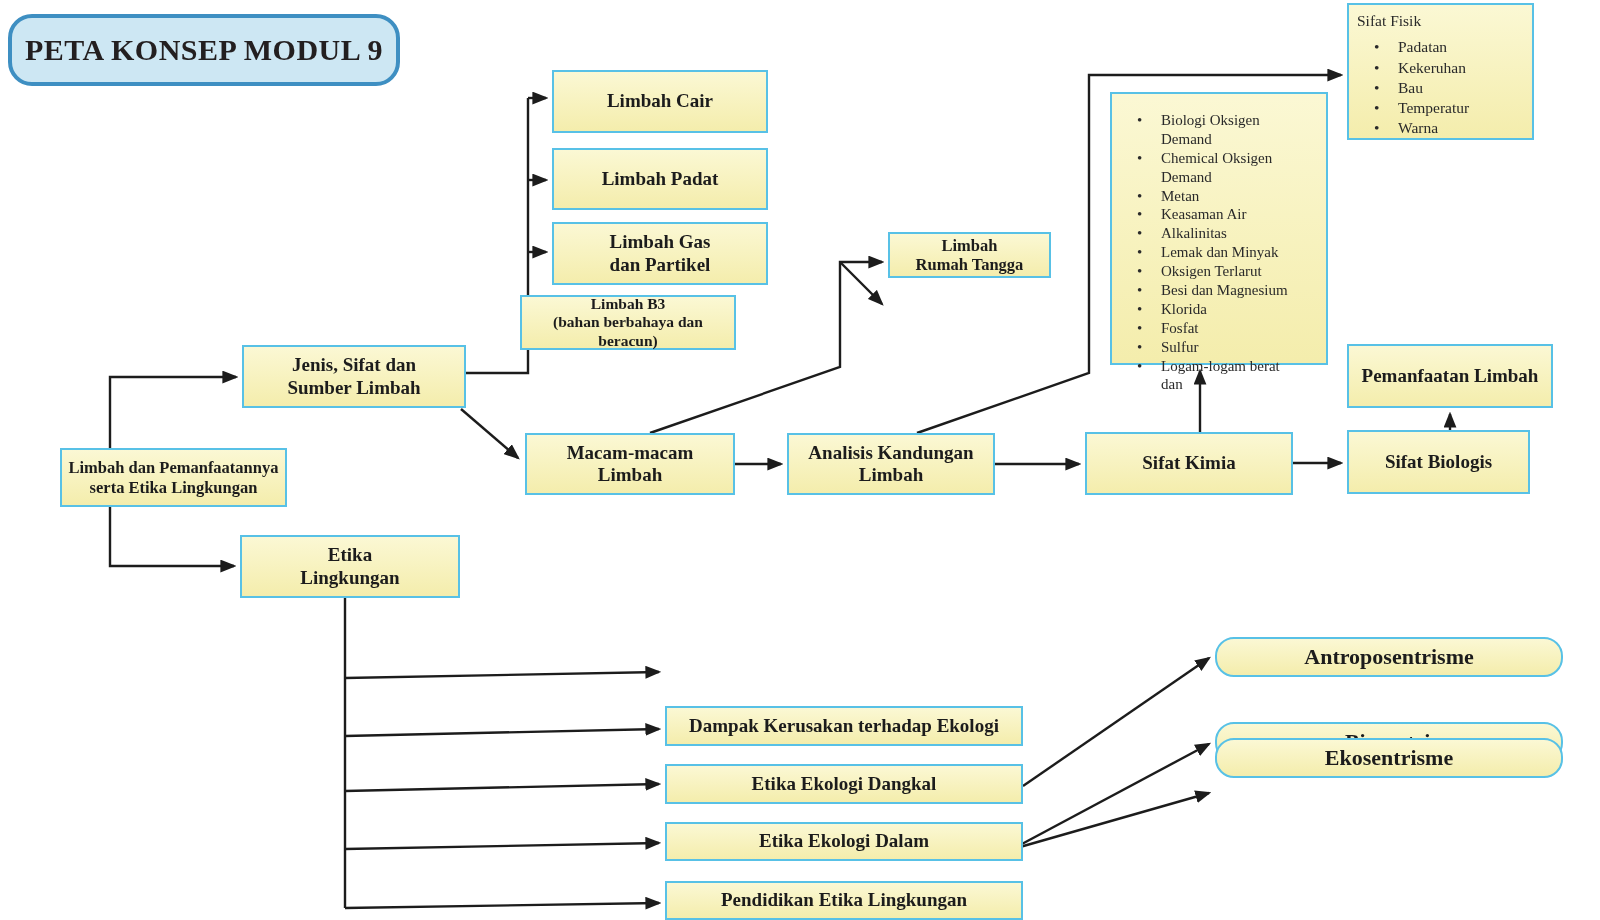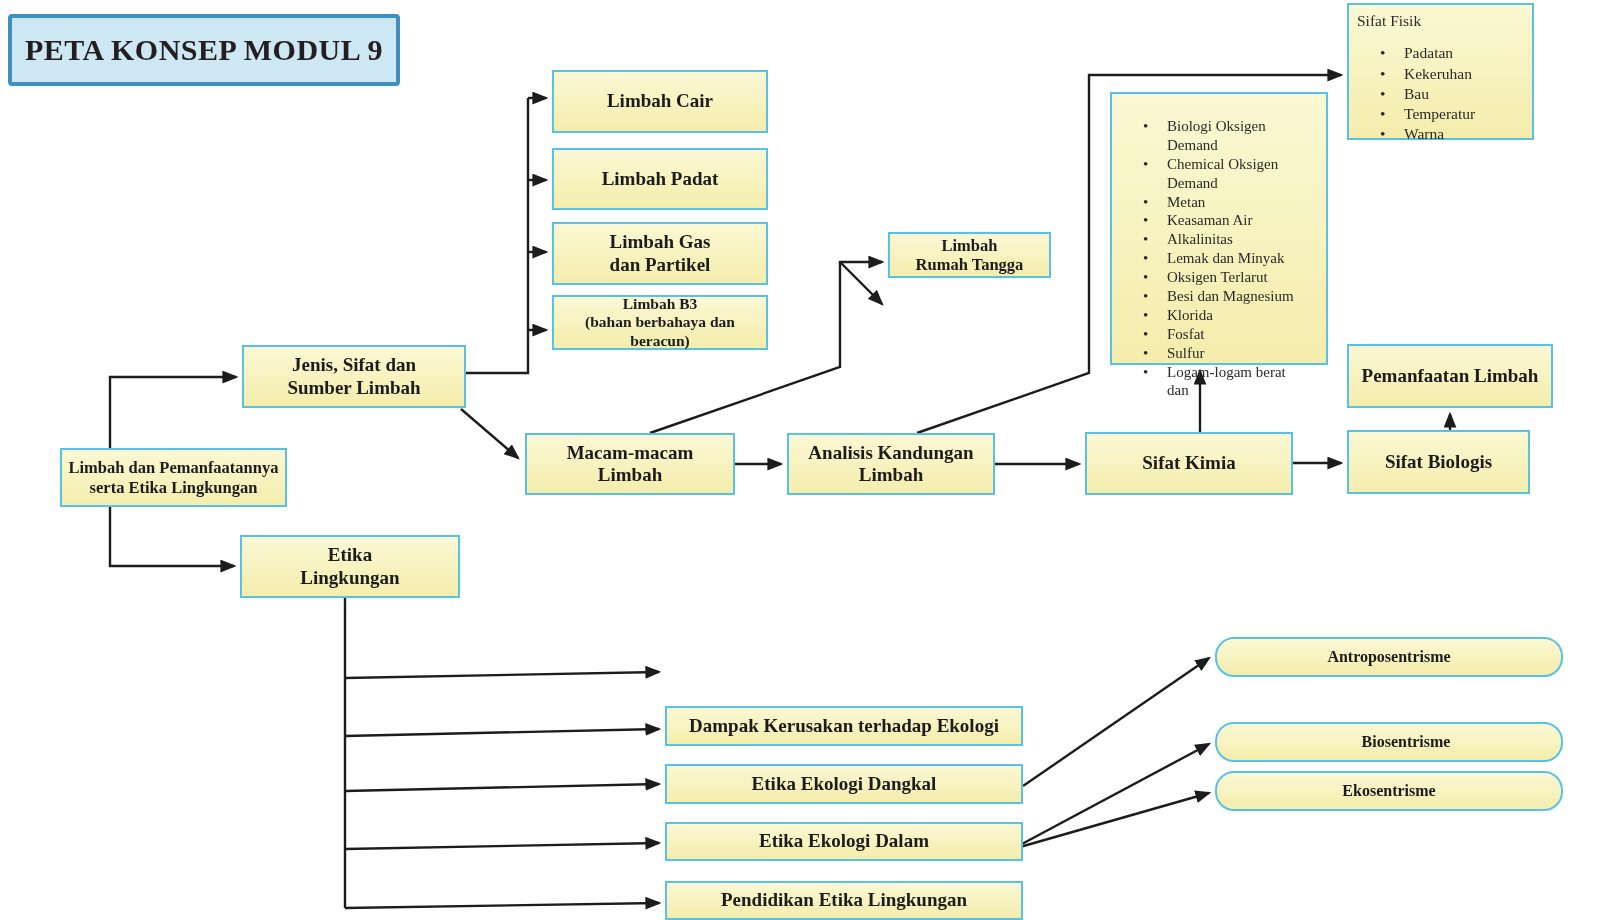--- a/index.html
+++ b/index.html
@@ -11,39 +11,39 @@
   #edges path{stroke:#1c1c1c;stroke-width:2.4;fill:none;}
   #edges marker path{fill:#1c1c1c;stroke:none;}
   .node{
     position:absolute;box-sizing:border-box;z-index:1;
     background:linear-gradient(180deg,#fbf8d4 0%,#f4edac 100%);
     border:2px solid #58c1e6;
     display:flex;align-items:center;justify-content:center;text-align:center;
     font-weight:bold;color:#1c1c1c;white-space:pre-line;line-height:1.18;
     padding:2px 6px;font-size:19px;
   }
-  .fs18{font-size:16px;border-radius:19px;}
+  .fs18{font-size:22px;border-radius:19px;}
   .fs17{font-size:17px;}
   .fs16{font-size:16.5px;}
   .fs15{font-size:15.5px;}
   .panel{
     position:absolute;box-sizing:border-box;z-index:1;
     background:linear-gradient(180deg,#fbf8d4 0%,#f4edac 100%);
     border:2px solid #58c1e6;color:#2a2a2a;font-weight:normal;
     padding:10px 16px 6px 8px;text-align:left;
   }
   .panel .heading{font-size:15.5px;line-height:1.25;color:#2a2a2a;}
-  ul.bullets{list-style:none;margin:13px;padding:0;}
+  ul.bullets{list-style:none;margin:7px;padding:0;}
   ul.bullets li{position:relative;padding-left:34px;}
   #kimia-list ul.bullets li{font-size:15px;line-height:1.26;}
   #fisik-list ul.bullets li{font-size:15.5px;line-height:1.3;}
   ul.bullets li::before{content:"\2022";position:absolute;left:10px;}
   .title-box{
     position:absolute;left:8px;top:14px;width:392px;height:72px;z-index:2;
-    box-sizing:border-box;background:#cde7f3;border:4px solid #3e8fc2;border-radius:4px;
+    box-sizing:border-box;background:#cde7f3;border:4px solid #3e8fc2;border-radius:24px;
     display:flex;align-items:center;justify-content:center;
     font-size:30px;font-weight:bold;color:#231f20;letter-spacing:.5px;
   }
 </style>
 </head>
 <body>
 
 <div id="canvas">
 
   <svg id="edges" width="1600" height="920" viewBox="0 0 1600 920">
@@ -83,21 +83,21 @@
 
   <div class="node fs16" style="left:60px;top:448px;width:227px;height:59px;">Limbah dan Pemanfaatannya
 serta Etika Lingkungan</div>
   <div class="node" style="left:242px;top:345px;width:224px;height:63px;">Jenis, Sifat dan
 Sumber Limbah</div>
 
   <div class="node" style="left:552px;top:70px;width:216px;height:63px;">Limbah Cair</div>
   <div class="node" style="left:552px;top:148px;width:216px;height:62px;">Limbah Padat</div>
   <div class="node" style="left:552px;top:222px;width:216px;height:63px;">Limbah Gas
 dan Partikel</div>
-  <div class="node fs15" style="left:552px;top:295px;width:216px;height:55px;">Limbah B3
+  <div class="node fs15" style="left:520px;top:295px;width:216px;height:55px;">Limbah B3
 (bahan berbahaya dan beracun)</div>
 
   <div class="node" style="left:525px;top:433px;width:210px;height:62px;">Macam-macam Limbah</div>
   <div class="node fs16" style="left:888px;top:232px;width:163px;height:46px;">Limbah
 Rumah Tangga</div>
   <div class="node" style="left:787px;top:433px;width:208px;height:62px;">Analisis Kandungan
 Limbah</div>
   <div class="node" style="left:1085px;top:432px;width:208px;height:63px;">Sifat Kimia</div>
   <div class="node" style="left:1347px;top:430px;width:183px;height:64px;">Sifat Biologis</div>
   <div class="node" style="left:1347px;top:344px;width:206px;height:64px;">Pemanfaatan Limbah</div>
@@ -133,15 +133,15 @@
   <div class="node" style="left:240px;top:535px;width:220px;height:63px;">Etika
 Lingkungan</div>
 
   <div class="node" style="left:665px;top:706px;width:358px;height:40px;">Dampak Kerusakan terhadap Ekologi</div>
   <div class="node" style="left:665px;top:764px;width:358px;height:40px;">Etika Ekologi Dangkal</div>
   <div class="node" style="left:665px;top:822px;width:358px;height:39px;">Etika Ekologi Dalam</div>
   <div class="node" style="left:665px;top:881px;width:358px;height:39px;">Pendidikan Etika Lingkungan</div>
 
   <div class="node fs18" style="left:1215px;top:637px;width:348px;height:40px;">Antroposentrisme</div>
   <div class="node fs18" style="left:1215px;top:722px;width:348px;height:40px;padding-left:40px;">Biosentrisme</div>
-  <div class="node fs18" style="left:1215px;top:771px;width:348px;height:40px;">Ekosentrisme</div>
+  <div class="node fs18" style="left:1215px;top:738px;width:348px;height:40px;">Ekosentrisme</div>
 
 </div>
 
 </body></html>

